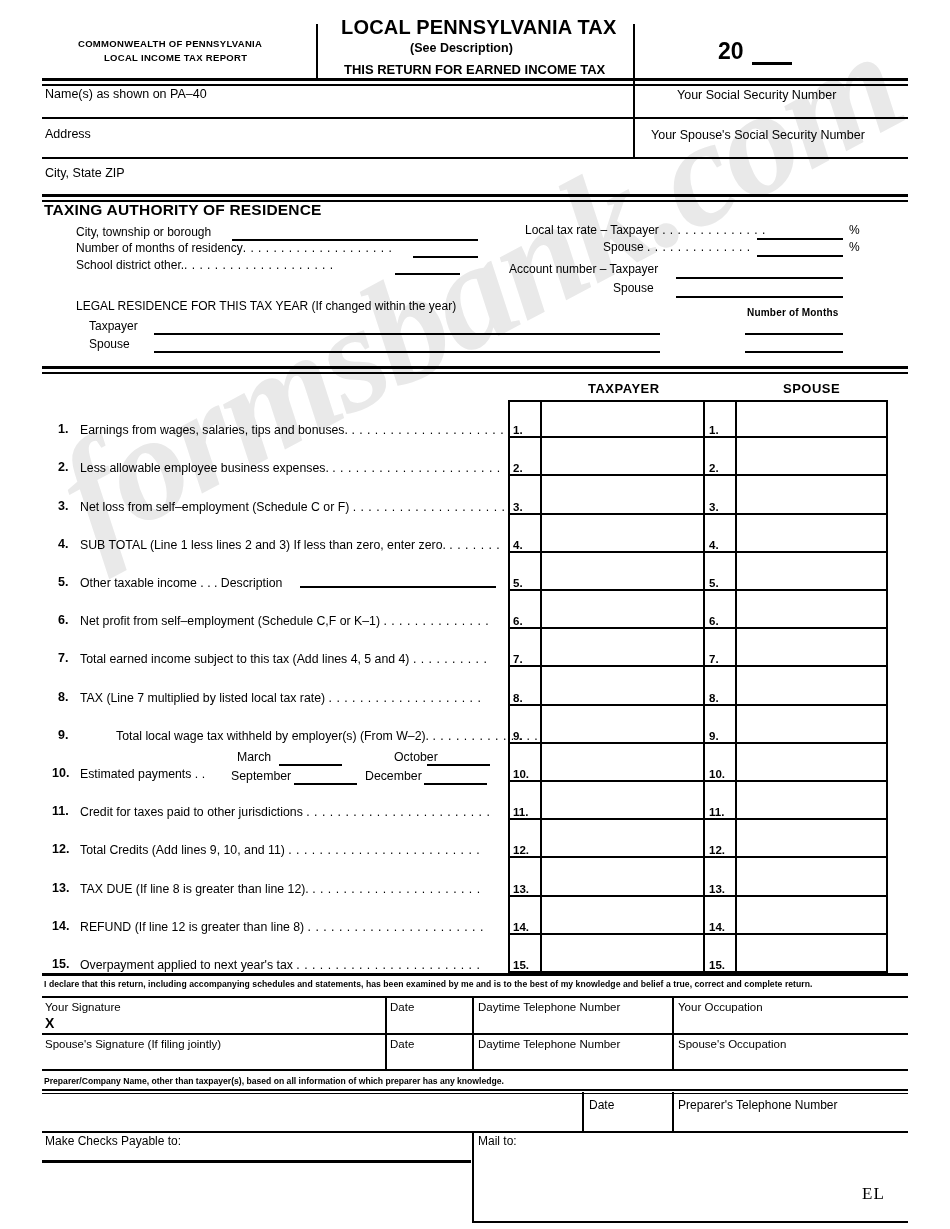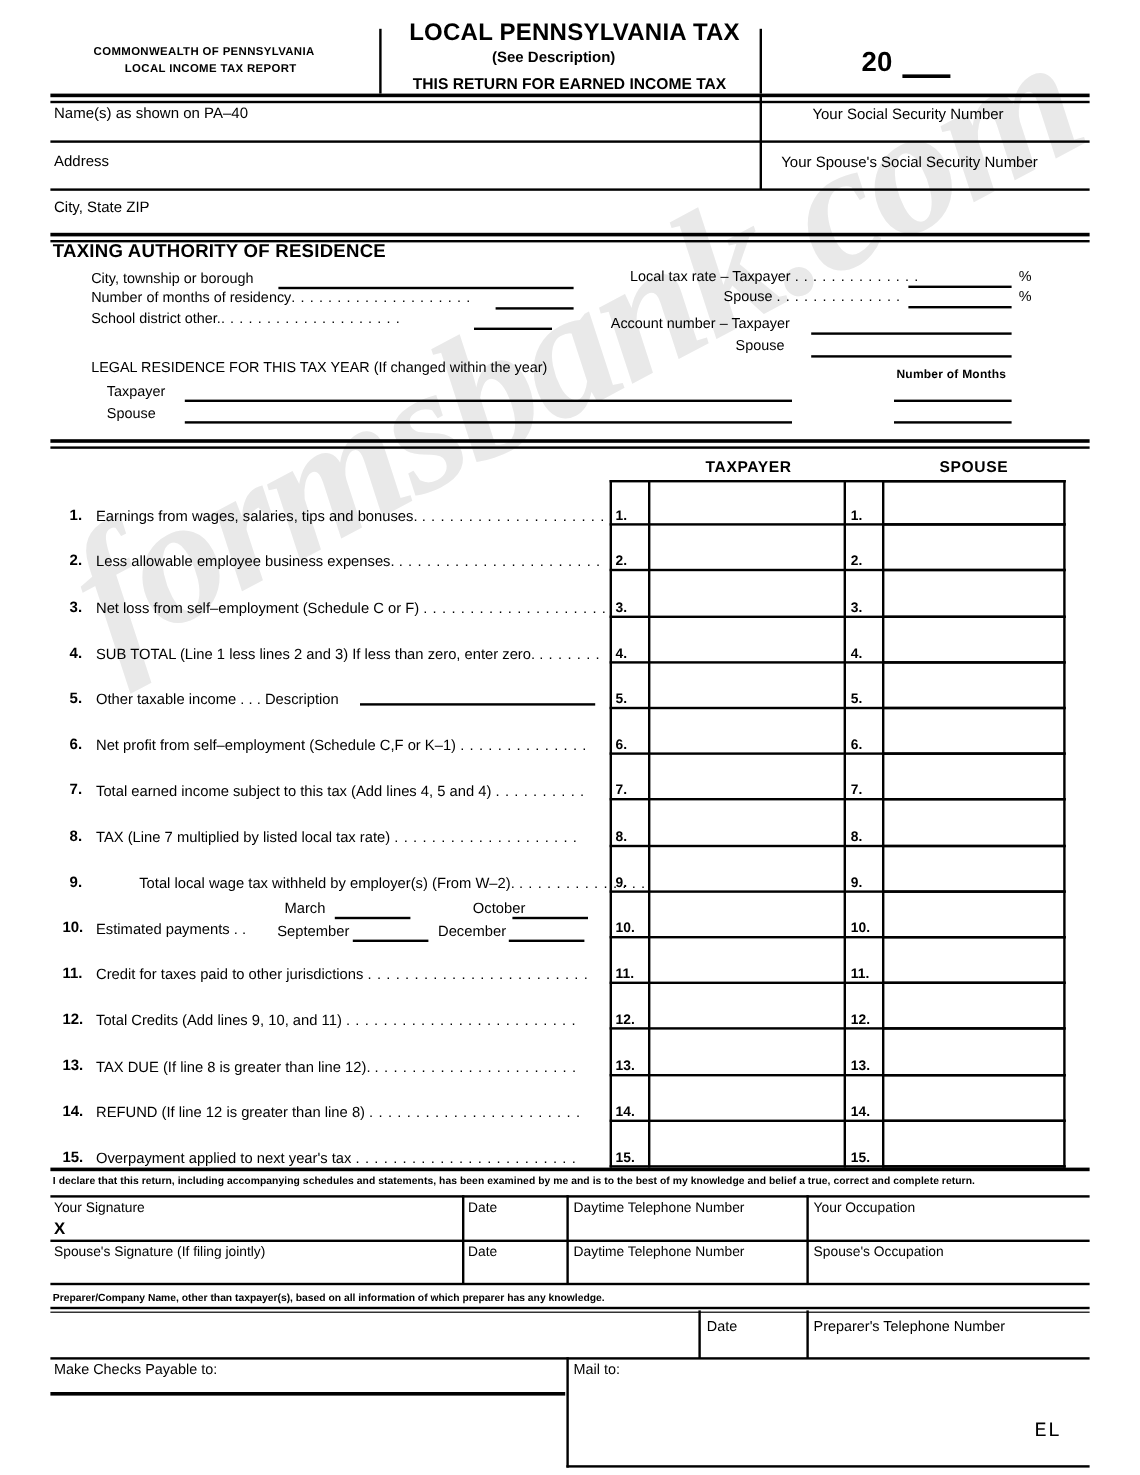--- a/index.html
+++ b/index.html
@@ -44,21 +44,21 @@
   .colhead{font-size:13px;font-weight:bold;letter-spacing:.5px;}
   .lineno{font-size:12.5px;font-weight:bold;}
   .linetxt{font-size:12.3px;}
   .boxno{font-size:11.5px;font-weight:bold;}
 
   .declare{font-size:8.6px;font-weight:bold;letter-spacing:.05px;}
   .sigl{font-size:11.5px;}
   .sigx{font-size:14px;font-weight:bold;}
   .prep{font-size:8.6px;font-weight:bold;}
   .botl{font-size:12px;}
-  #el{font-family:Liberation Mono, monospace;font-size:17px;letter-spacing:1px;}
+  #el{font-family:Liberation Serif, serif;font-size:17px;letter-spacing:1px;}
 
   .dots{letter-spacing:.5px;}
 </style>
 </head>
 <body>
 
 <div class="page">
 
   <div id="watermark">formsbank.com</div>
 

